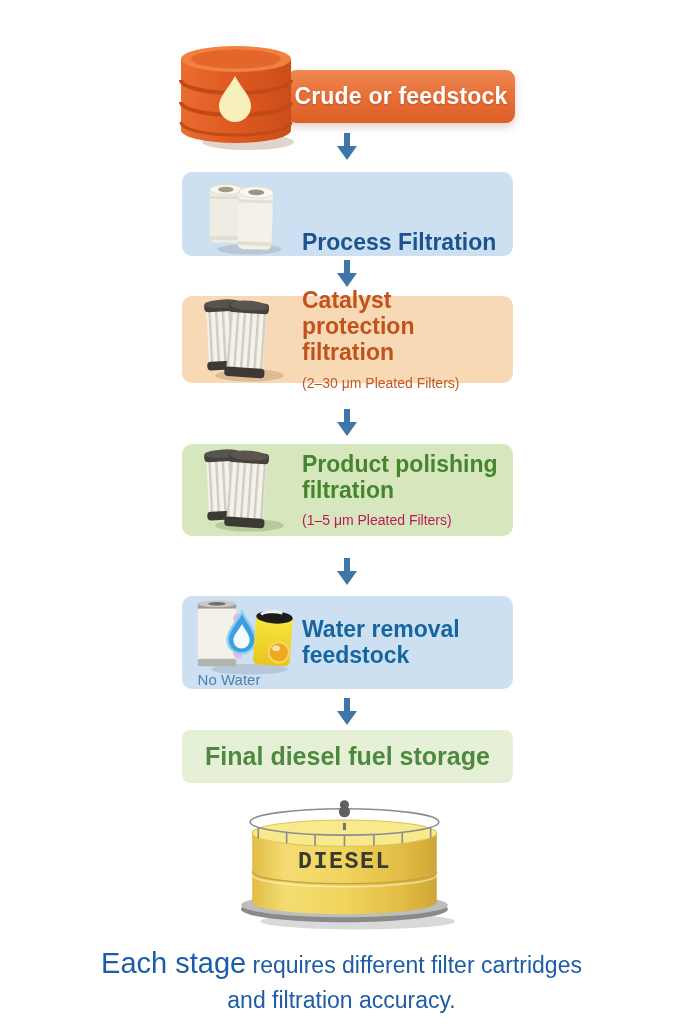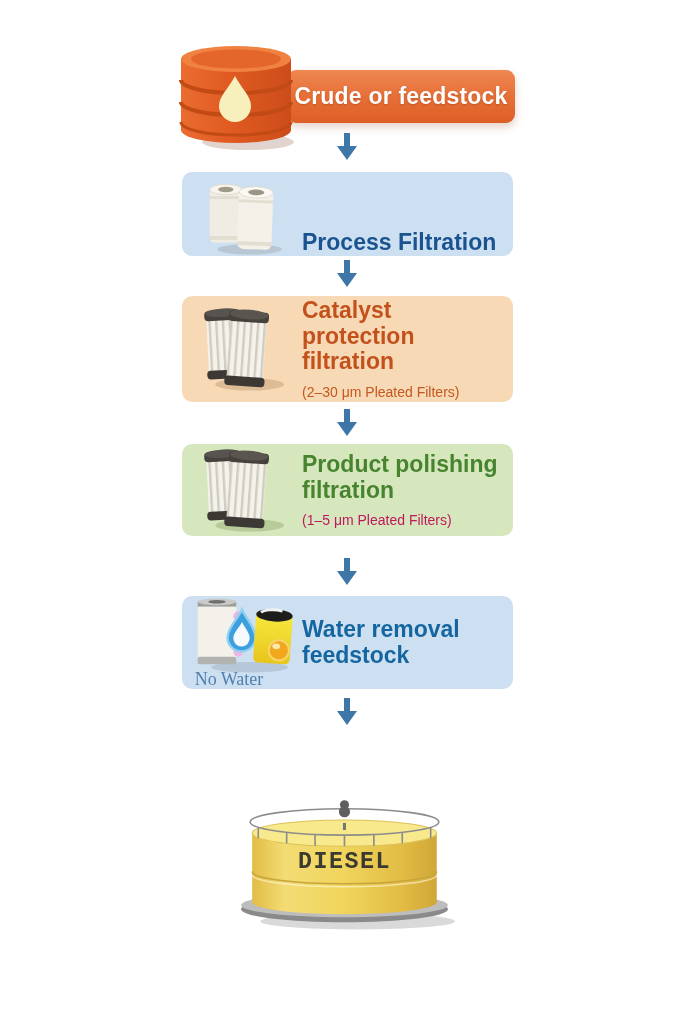--- a/index.html
+++ b/index.html
@@ -20,30 +20,30 @@
   .barrel{position:absolute;left:176px;top:42px;width:118px;height:110px;z-index:2;}
   
   .arrow{position:absolute;left:332px;width:30px;height:30px;}
   .a1{top:132px}.a2{top:259px}.a3{top:408px}.a4{top:557px}.a5{top:697px}
   
   .step{
     position:absolute;left:182px;width:331px;border-radius:10px;
     display:flex;align-items:center;
   }
   .s1{top:172px;height:84px;background:#cde0f1;align-items:flex-end;}
-  .s2{top:296px;height:106px;background:#f8d9b6;}
+  .s2{top:296px;height:87px;background:#f8d9b6;}
   .s3{top:444px;height:92px;background:#d7e7bd;}
   .s4{top:596px;height:93px;background:#cde0f1;}
   .icon-area{width:120px;display:flex;flex-direction:column;align-items:center;justify-content:center;flex:0 0 120px;}
   .text-area{flex:1;padding-right:10px;}
   .step-title{font-weight:bold;font-size:23px;line-height:1.12;}
   .t-blue{color:#1a5390;} .t-orange{color:#c2511c;} .t-green{color:#47842f;} .t-blue2{color:#1566a0;}
   .step-sub{font-size:14px;margin-top:9px;}
   .sub-orange{color:#c4581f;} .sub-green{color:#be185d;}
-  .icon-caption{font-size:18px;color:#4f7fae;margin-top:-4px;margin-right:26px;font-family:Liberation Serif, serif;}
+  .icon-caption{font-size:15px;color:#4f7fae;margin-top:-4px;margin-right:26px;}
   
   .storage{
     position:absolute;left:182px;top:730px;width:331px;height:53px;border-radius:8px;
     background:#e6f0d6;display:flex;align-items:center;justify-content:center;
   }
   .storage span{color:#4d8a3f;font-size:25px;font-weight:600;}
   .tank{position:absolute;left:238px;top:794px;width:218px;height:138px;font-family:Liberation Mono, monospace;}
   
   .footer{position:absolute;left:0;top:944px;width:683px;text-align:center;color:#1d5ca6;line-height:1.35;}
   .footer .lead{font-size:29px;}
@@ -207,20 +207,23 @@
           <ellipse cx="92" cy="52" rx="4" ry="3" fill="#fce9b0"></ellipse>
         </g>
       </svg>
       <div class="icon-caption">No Water</div>
     </div>
     <div class="text-area">
       <div class="step-title t-blue2">Water removal feedstock</div>
     </div>
   </div>
 
+  <div class="storage">
+    <span>Final diesel fuel storage</span>
+  </div>
 
   <div class="tank">
     <svg viewBox="0 0 215 135" width="218" height="138">
       <defs>
         <linearGradient id="tg" x1="0" y1="0" x2="1" y2="0">
           <stop offset="0" stop-color="#e2bc45"></stop>
             <stop offset="0.18" stop-color="#f3dc74"></stop>
           <stop offset="0.5" stop-color="#f0d45c"></stop>
             <stop offset="0.8" stop-color="#e3bd45"></stop>
           <stop offset="1" stop-color="#cfa737"></stop>
@@ -242,14 +245,20 @@
       <line x1="134" y1="39.5" x2="134" y2="50.5" stroke="#8c8c8c" stroke-width="1.6"></line>
       <line x1="162" y1="37" x2="162" y2="48" stroke="#8c8c8c" stroke-width="1.6"></line>
       <line x1="190" y1="32" x2="190" y2="43" stroke="#8c8c8c" stroke-width="1.6"></line>
       <circle cx="105" cy="10" r="4.5" fill="#5f5f5f"></circle>
       <circle cx="105" cy="17" r="5.5" fill="#5f5f5f"></circle>
       <rect x="103.5" y="28" width="3" height="7" fill="#767676"></rect>
       <text x="105" y="72" text-anchor="middle" font-size="23" font-weight="bold" fill="#3a3a30" letter-spacing="1.5">DIESEL</text>
     </svg>
   </div>
 
+  <div class="footer">
+    <div class="footer-line1">
+      <span class="lead">Each stage</span><span class="rest"> requires different filter cartridges</span>
+    </div>
+    <div class="footer-line2">and filtration accuracy.</div>
+  </div>
 
 </div>
 
 </body></html>

